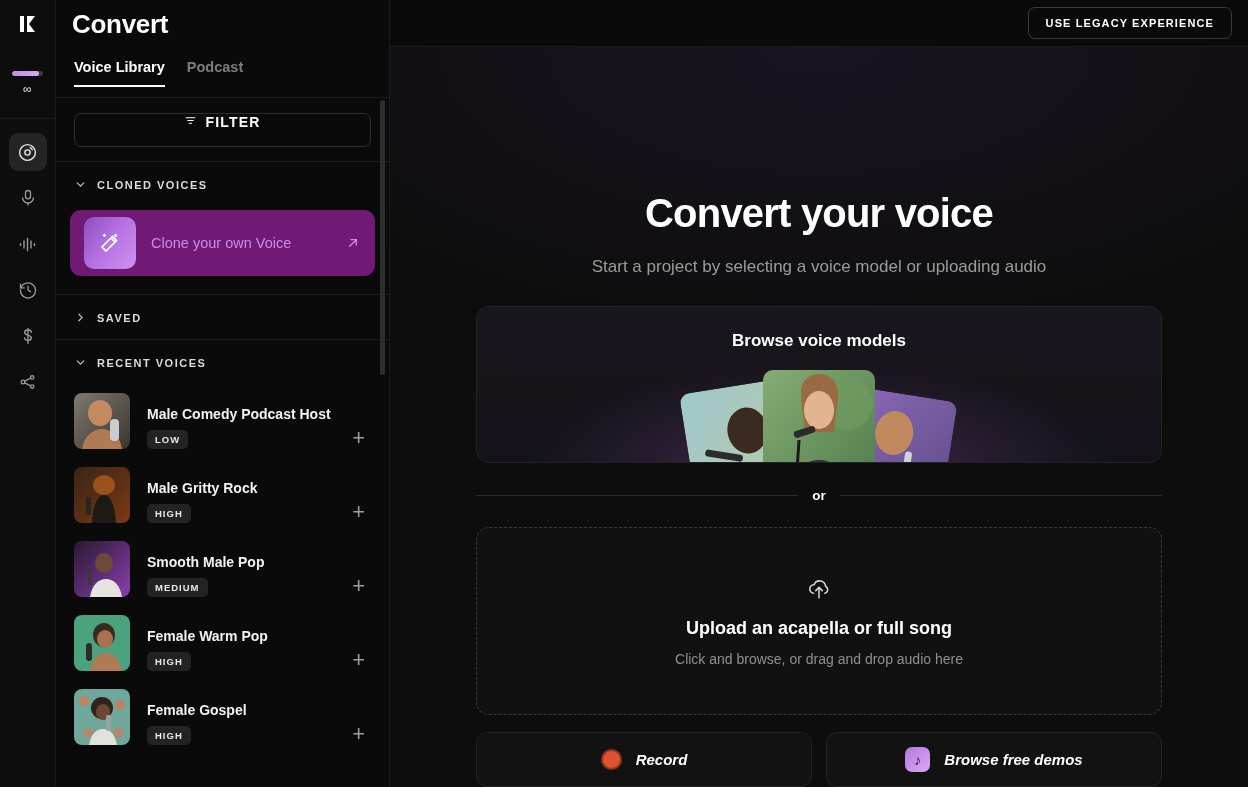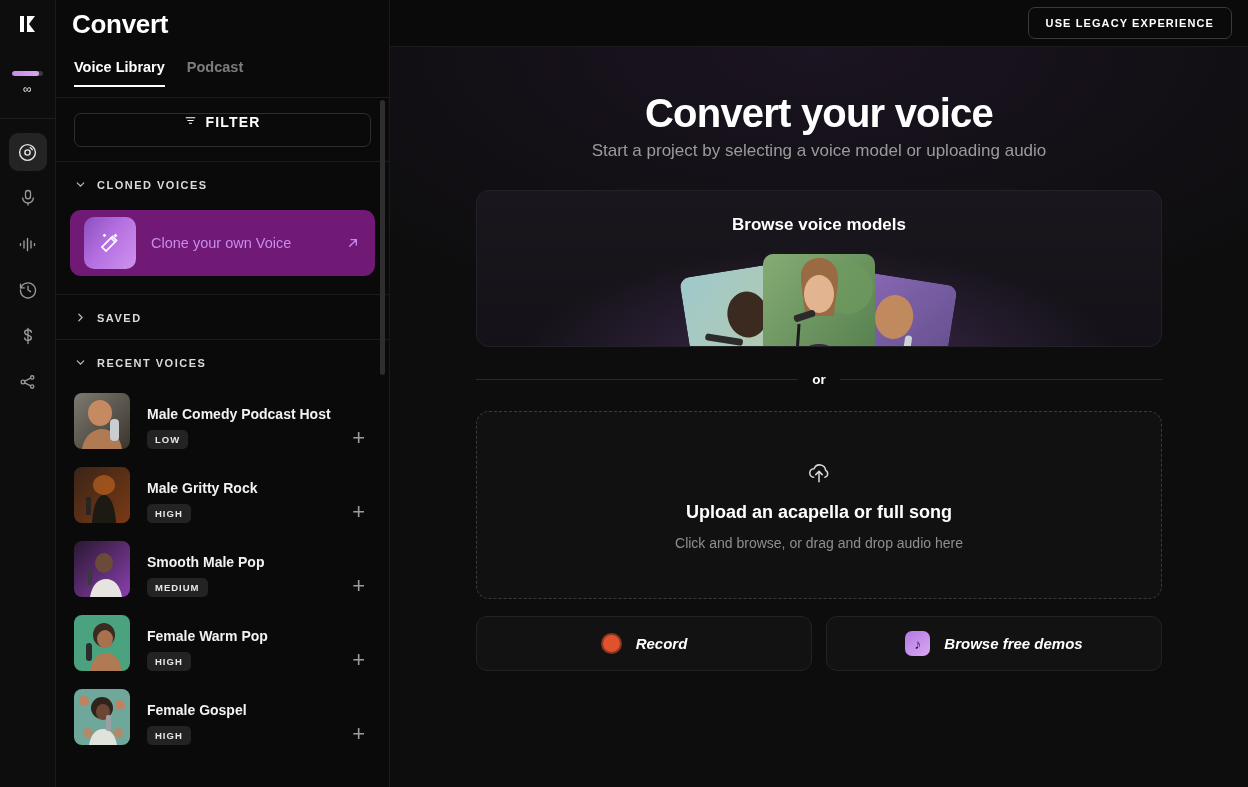--- a/index.html
+++ b/index.html
@@ -152,23 +152,24 @@
   }
   .topbar-left-spacer { flex: 1; }
 
   .content {
     flex: 1; overflow: hidden;
     background:
       radial-gradient(900px 420px at 50% 0%, rgba(60,35,80,.30), rgba(0,0,0,0) 70%),
       #0d0d0d;
     display: flex; flex-direction: column; align-items: center;
     padding-top: 44px;
+    justify-content: flex-end;
   }
   .hero-title { font-size: 40px; font-weight: bold; letter-spacing: -0.8px; color: #ffffff; }
-  .hero-sub { font-size: 17px; color: #9b9b9b; margin-top: 5px; }
+  .hero-sub { font-size: 17px; color: #9b9b9b; margin-top: 21px; }
 
   .inner { width: 686px; }
 
   .browse-card {
     margin-top: 29px; height: 157px; border-radius: 13px;
     background:
       radial-gradient(420px 170px at 50% 115%, rgba(150,90,190,.34), rgba(0,0,0,0) 72%),
       linear-gradient(180deg,#1a161d,#141218);
     border: 1px solid #232028;
     position: relative; overflow: hidden; cursor: pointer;

